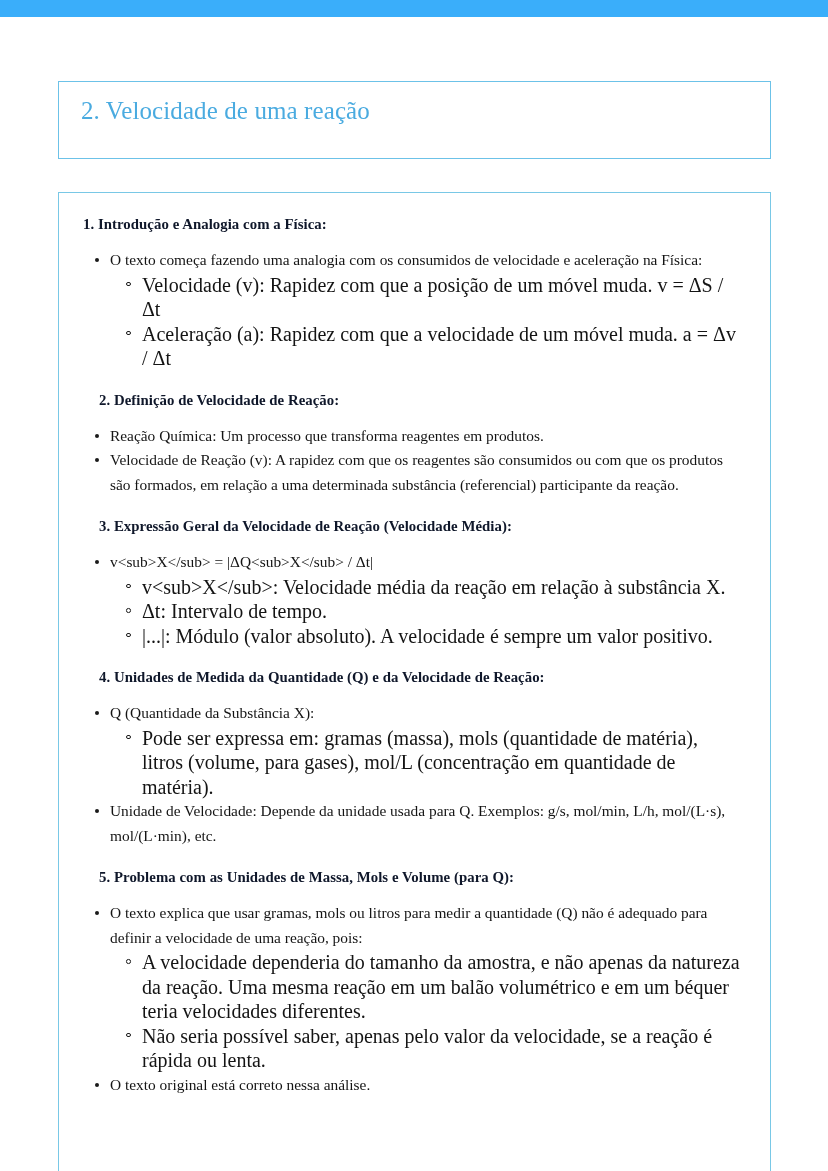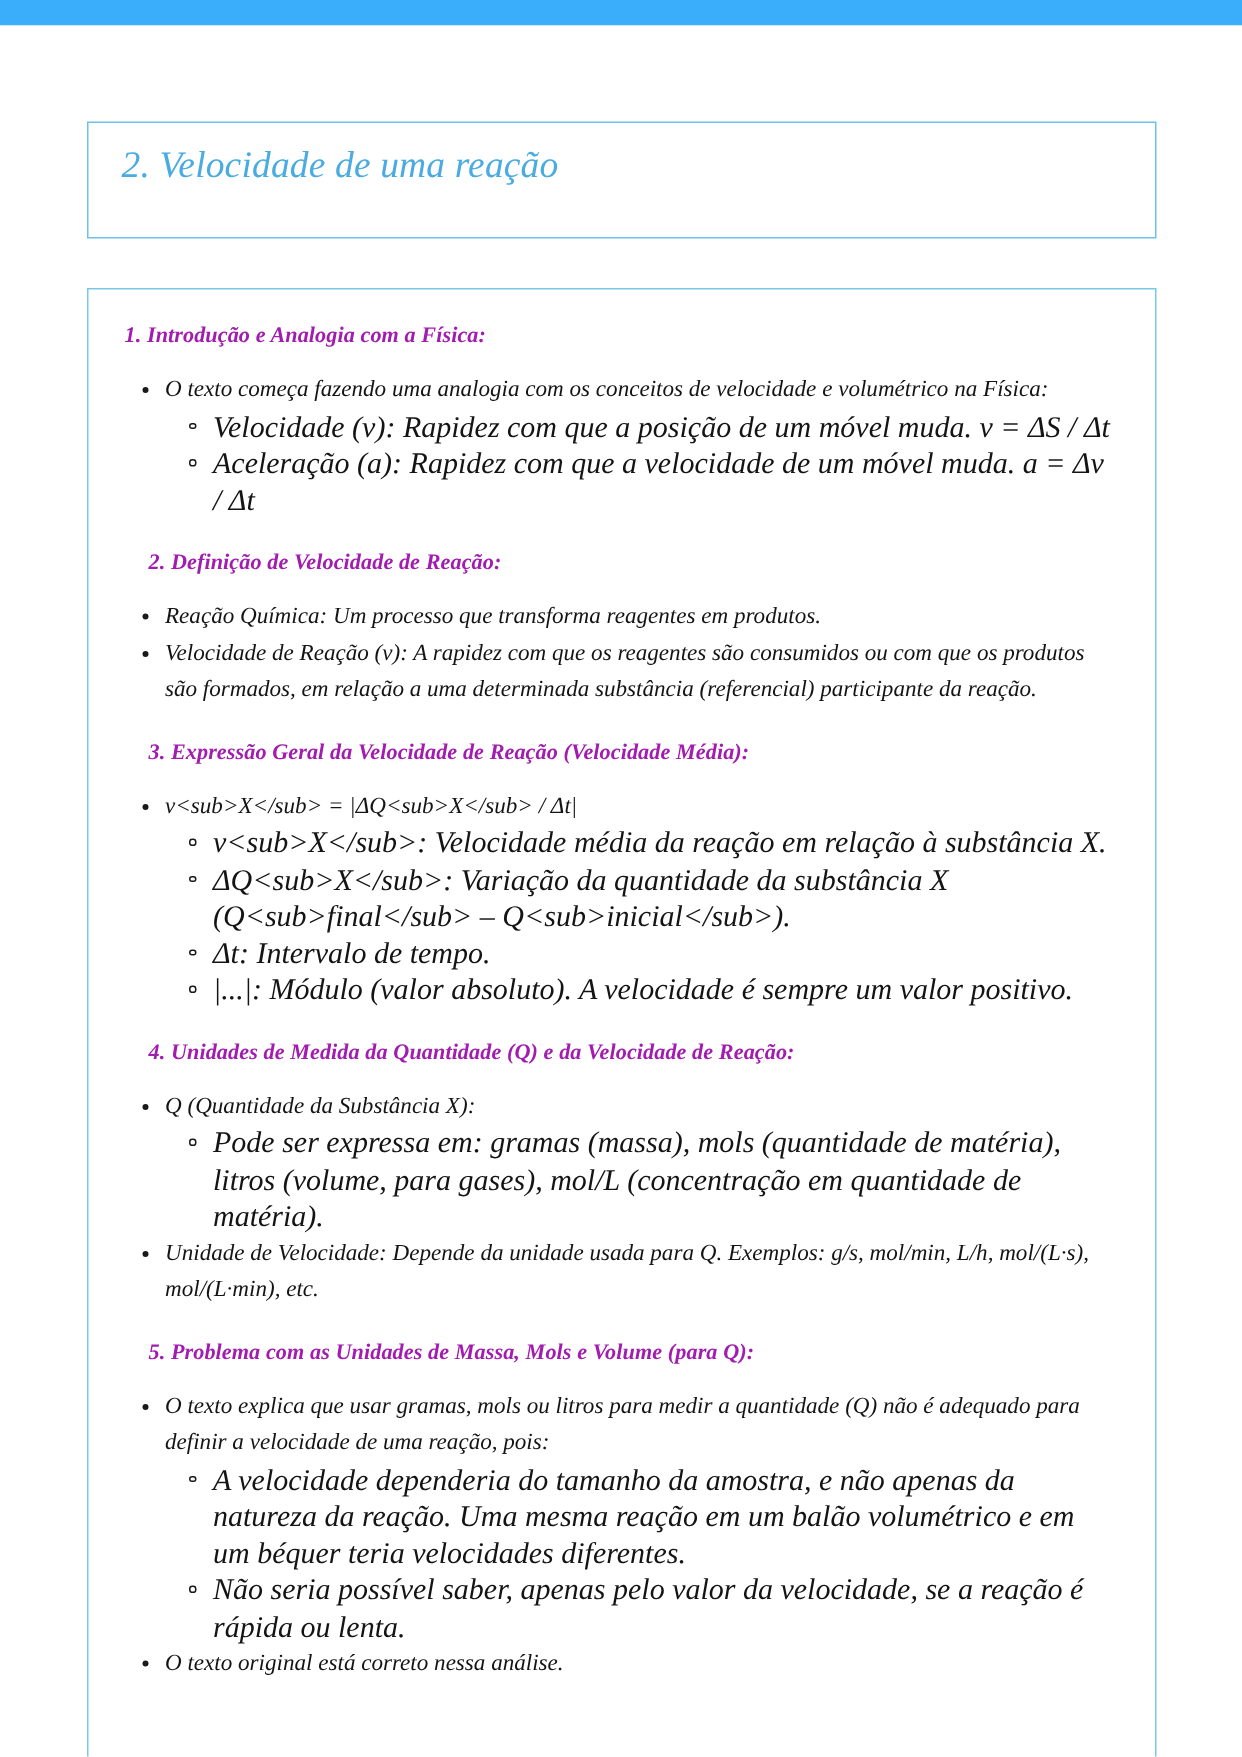--- a/index.html
+++ b/index.html
@@ -25,21 +25,20 @@
     background: #3aaefa;
   }
 
   
   .page {
     position: absolute;
     top: 17px; left: 0;
     width: 828px;
     height: 906px;
     background: #ffffff;
-    font-style: italic;
   }
 
   
   .title-card {
     position: absolute;
     left: 58px;
     top: 64px;
     width: 713px;
     height: 78px;
     border: 1px solid #6cc2e8;
@@ -76,21 +75,21 @@
     padding: 22px 26px 0 24px;
     overflow: hidden;
   }
 
   .section { margin: 0 0 6px 0; }
 
   .section-heading {
     font-size: 14.8px;
     line-height: 19px;
     font-weight: bold;
-    color: #a21caf;
+    color: #0f172a;
     margin: 0 0 14px 0;
     letter-spacing: 0.05px;
   }
   .section + .section .section-heading { margin-top: 20px; margin-left: 16px; }
 
   ul.lvl1 {
     margin: 0 0 0 0;
     padding: 0 0 0 27px;
     list-style: none;
   }
@@ -147,39 +146,38 @@
 <div class="page">
 
   <div class="title-card">
     <div class="doc-title">2. Velocidade de uma reação</div>
   </div>
 
   <div class="content-card" id="content-root">
       <div class="section">
         <div class="section-heading">1. Introdução e Analogia com a Física:</div>
         <ul class="lvl1">
-          <li><span class="li-text">O texto começa fazendo uma analogia com os conceitos de velocidade e volumétrico na Física:</span><ul class="lvl2">
+          <li><span class="li-text">O texto começa fazendo uma analogia com os consumidos de velocidade e aceleração na Física:</span><ul class="lvl2">
               <li><span class="li-text">Velocidade (v): Rapidez com que a posição de um móvel muda. v = ΔS / Δt</span></li>
               <li><span class="li-text">Aceleração (a): Rapidez com que a velocidade de um móvel muda. a = Δv / Δt</span></li>
             </ul></li>
         </ul>
       </div>
       <div class="section">
         <div class="section-heading">2. Definição de Velocidade de Reação:</div>
         <ul class="lvl1">
           <li><span class="li-text">Reação Química: Um processo que transforma reagentes em produtos.</span></li>
           <li><span class="li-text">Velocidade de Reação (v): A rapidez com que os reagentes são consumidos ou com que os produtos são formados, em relação a uma determinada substância (referencial) participante da reação.</span></li>
         </ul>
       </div>
       <div class="section">
         <div class="section-heading">3. Expressão Geral da Velocidade de Reação (Velocidade Média):</div>
         <ul class="lvl1">
           <li><span class="li-text">v&lt;sub&gt;X&lt;/sub&gt; = |ΔQ&lt;sub&gt;X&lt;/sub&gt; / Δt|</span><ul class="lvl2">
               <li><span class="li-text">v&lt;sub&gt;X&lt;/sub&gt;: Velocidade média da reação em relação à substância X.</span></li>
-              <li><span class="li-text">ΔQ&lt;sub&gt;X&lt;/sub&gt;: Variação da quantidade da substância X (Q&lt;sub&gt;final&lt;/sub&gt; – Q&lt;sub&gt;inicial&lt;/sub&gt;).</span></li>
               <li><span class="li-text">Δt: Intervalo de tempo.</span></li>
               <li><span class="li-text">|...|: Módulo (valor absoluto). A velocidade é sempre um valor positivo.</span></li>
             </ul></li>
         </ul>
       </div>
       <div class="section">
         <div class="section-heading">4. Unidades de Medida da Quantidade (Q) e da Velocidade de Reação:</div>
         <ul class="lvl1">
           <li><span class="li-text">Q (Quantidade da Substância X):</span><ul class="lvl2">
               <li><span class="li-text">Pode ser expressa em: gramas (massa), mols (quantidade de matéria), litros (volume, para gases), mol/L (concentração em quantidade de matéria).</span></li>

